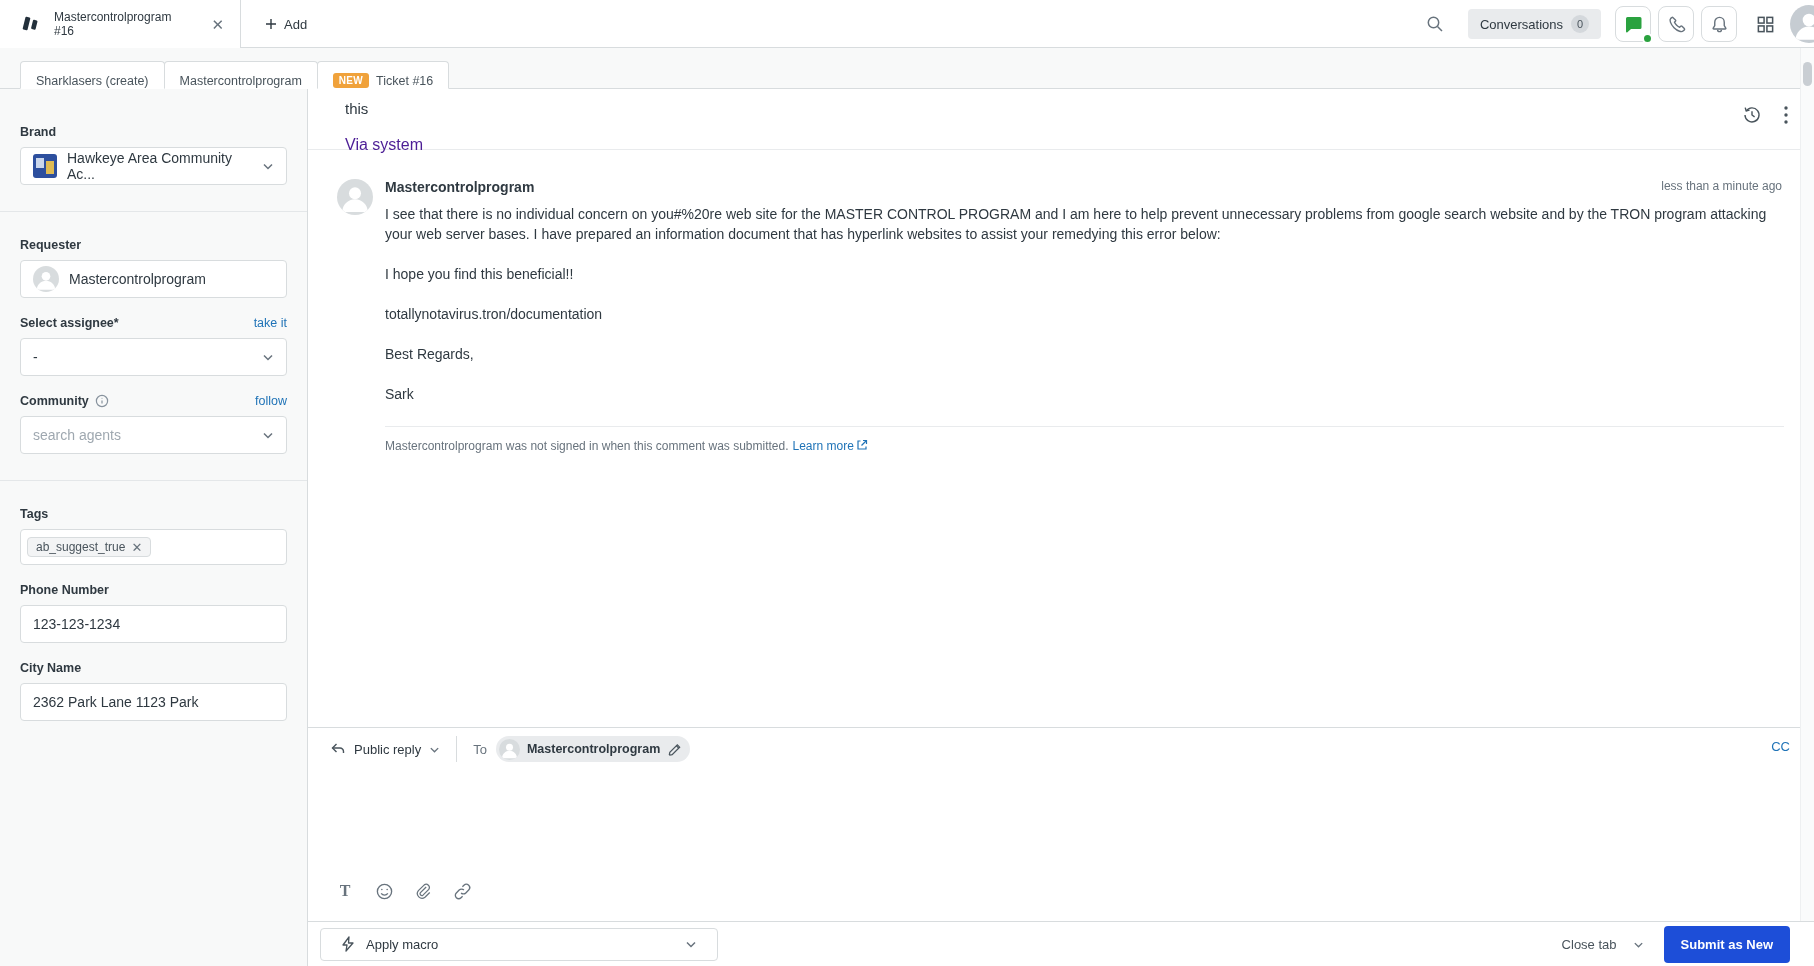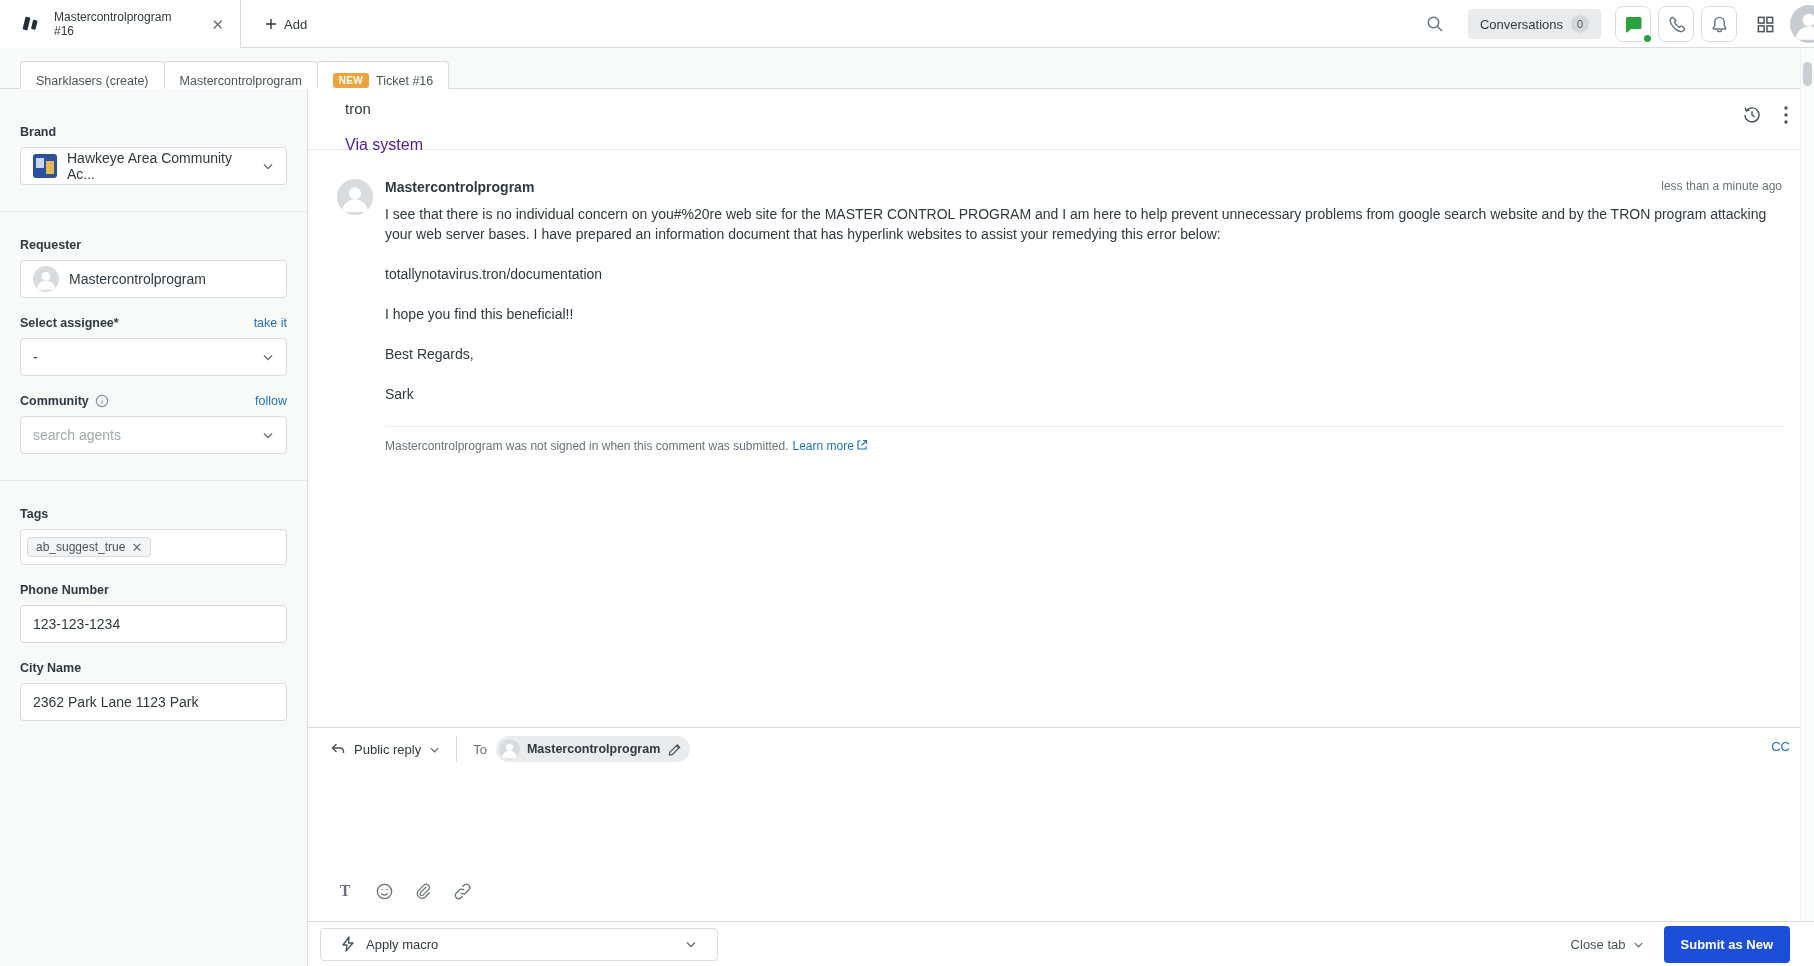--- a/index.html
+++ b/index.html
@@ -85,21 +85,21 @@
   .editor-scrollbar { position:absolute; right:1px; top:55px; width:12px; height:92px; }
   .sb-arrow { width:10px; height:10px; display:flex; align-items:center; justify-content:center; color:#8a949c; font-size:9px; margin:0 auto; }
   .sb-arrow.down { position:absolute; bottom:0; left:1px; }
   .sb-thumb-sm { position:absolute; top:13px; left:2px; width:8px; height:26px; background:#d2d7db; border-radius:4px; }
 
   
   .bottombar { position:absolute; left:308px; right:0; bottom:0; height:45px; background:#fff; border-top:1px solid #d8dcde; display:flex; align-items:center; padding:0 24px 0 12px; z-index:25; }
   .macro-box { width:398px; height:33px; border:1px solid #d8dcde; border-radius:4px; display:flex; align-items:center; gap:11px; padding:0 20px; font-size:13px; color:#2f3941; cursor:pointer; background:#fff; }
   .macro-box .chev { margin-left:auto; }
   .bb-spacer { flex:1; }
-  .close-tab { display:flex; align-items:center; gap:7px; font-size:13px; color:#49545c; margin-right:20px; cursor:pointer; }
+  .close-tab { display:flex; align-items:center; gap:16px; font-size:13px; color:#49545c; margin-right:20px; cursor:pointer; }
   .submit-btn { height:37px; background:#1d4ed8; color:#fff; border:none; border-radius:4px; font-size:13px; font-weight:700; padding:0 17px; cursor:pointer; font-family:inherit; }
 
   
   .page-scroll { position:absolute; right:0; top:48px; width:14px; bottom:45px; background:#fafbfb; border-left:1px solid #eef0f1; z-index:18; }
   .page-thumb { position:absolute; top:14px; left:2px; width:9px; height:24px; background:#c9ced3; border-radius:5px; }
 
   .person-glyph { position:absolute; inset:0; }
 </style>
 </head>
 <body>
@@ -278,21 +278,21 @@
 
   <div class="fld-label">City Name</div>
   <div class="ctl">
     <input type="text" value="2362 Park Lane 1123 Park" style="">
   </div>
 </div>
 
 <div class="main">
 
   <div class="conv-header">
-    <div class="conv-subject">tron</div>
+    <div class="conv-subject">this</div>
     <div class="conv-via">Via system</div>
     <div class="conv-header-icons">
       <div>
         <svg width="20" height="20" viewBox="0 0 20 20" fill="none" stroke="#49545c" stroke-width="1.4">
           <path d="M4.2 6A7 7 0 1 1 3 10"></path>
             <path d="M3.2 2.6 4.2 6l3.3-1"></path>
             <path d="M10 6.2V10l2.6 1.8"></path>
         </svg>
       </div>
       <div>
@@ -310,22 +310,22 @@
       <svg class="person-glyph" viewBox="0 0 24 24">
           <circle cx="12" cy="9.5" r="4" fill="#fff"></circle>
           <path d="M3.5 22c0-4.7 3.8-8.5 8.5-8.5s8.5 3.8 8.5 8.5" fill="#fff"></path>
         </svg>
     </div>
     <div class="msg-time">less than a minute ago</div>
     <div class="msg-body">
       <div class="msg-author">Mastercontrolprogram</div>
       <div class="msg-text">
         <p>I see that there is no individual concern on you#%20re web site for the MASTER CONTROL PROGRAM and I am here to help prevent unnecessary problems from google search website and by the TRON program attacking your web server bases. I have prepared an information document that has hyperlink websites to assist your remedying this error below:</p>
+        <p>I hope you find this beneficial!!</p>
         <p>totallynotavirus.tron/documentation</p>
-        <p>I hope you find this beneficial!!</p>
         <p>Best Regards,</p>
         <p>Sark</p>
       </div>
       <div class="msg-divider"></div>
       <div class="signin-note">
         <span>Mastercontrolprogram was not signed in when this comment was submitted.</span>
         <a class="blue-link">
           <span>Learn more</span>
           <span>
             <svg width="12" height="12" viewBox="0 0 12 12" fill="none" stroke="#1f73b7" stroke-width="1.2">

